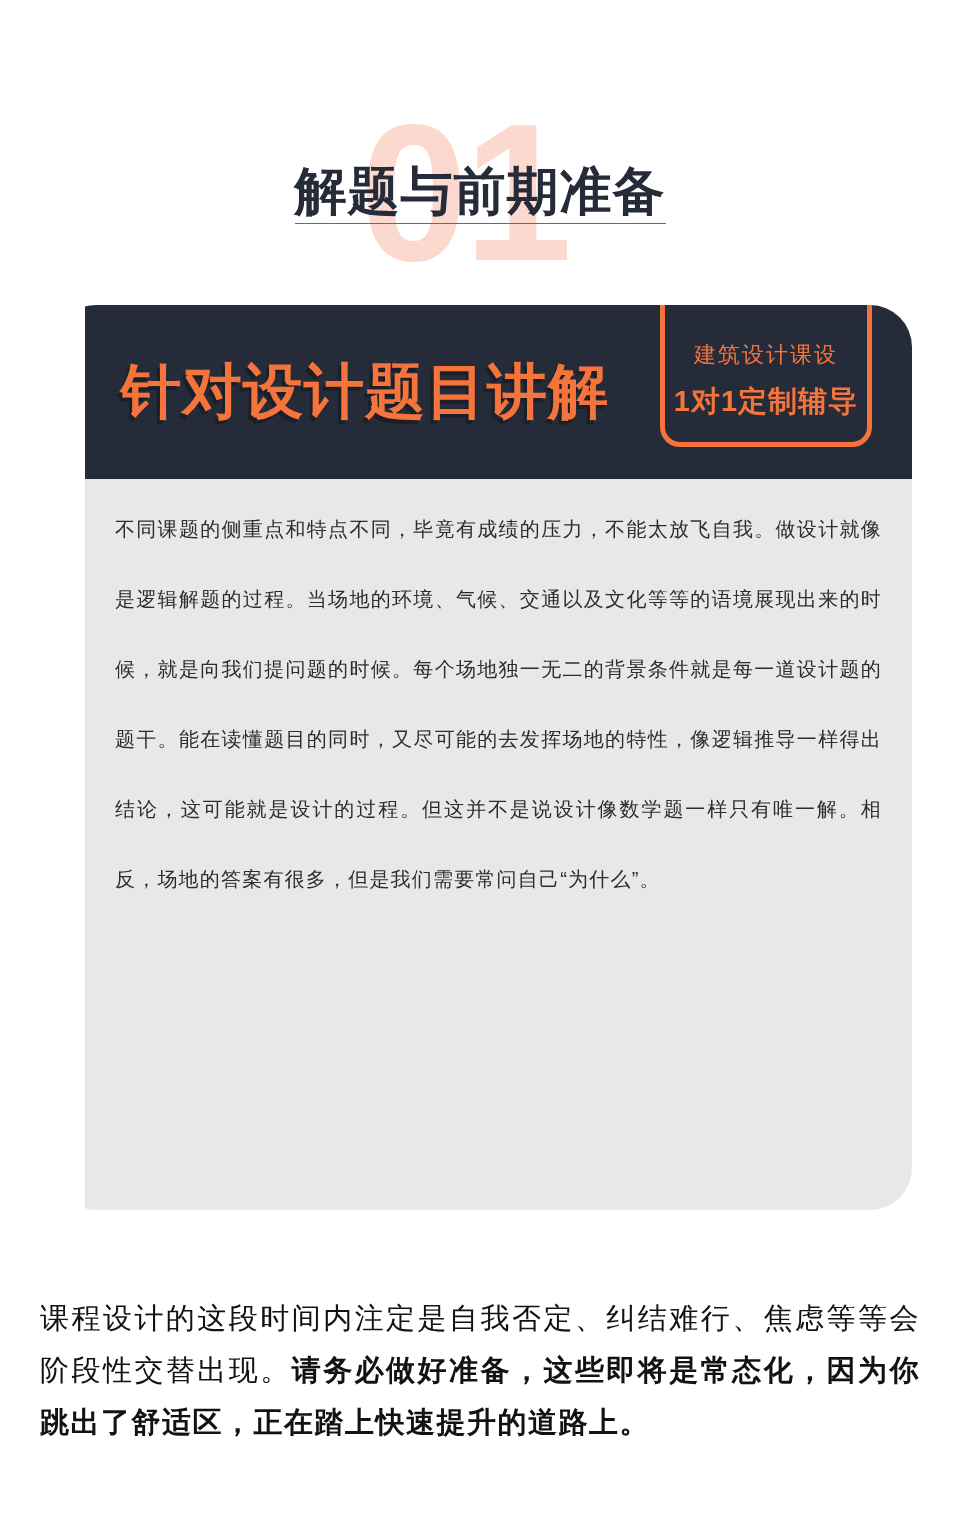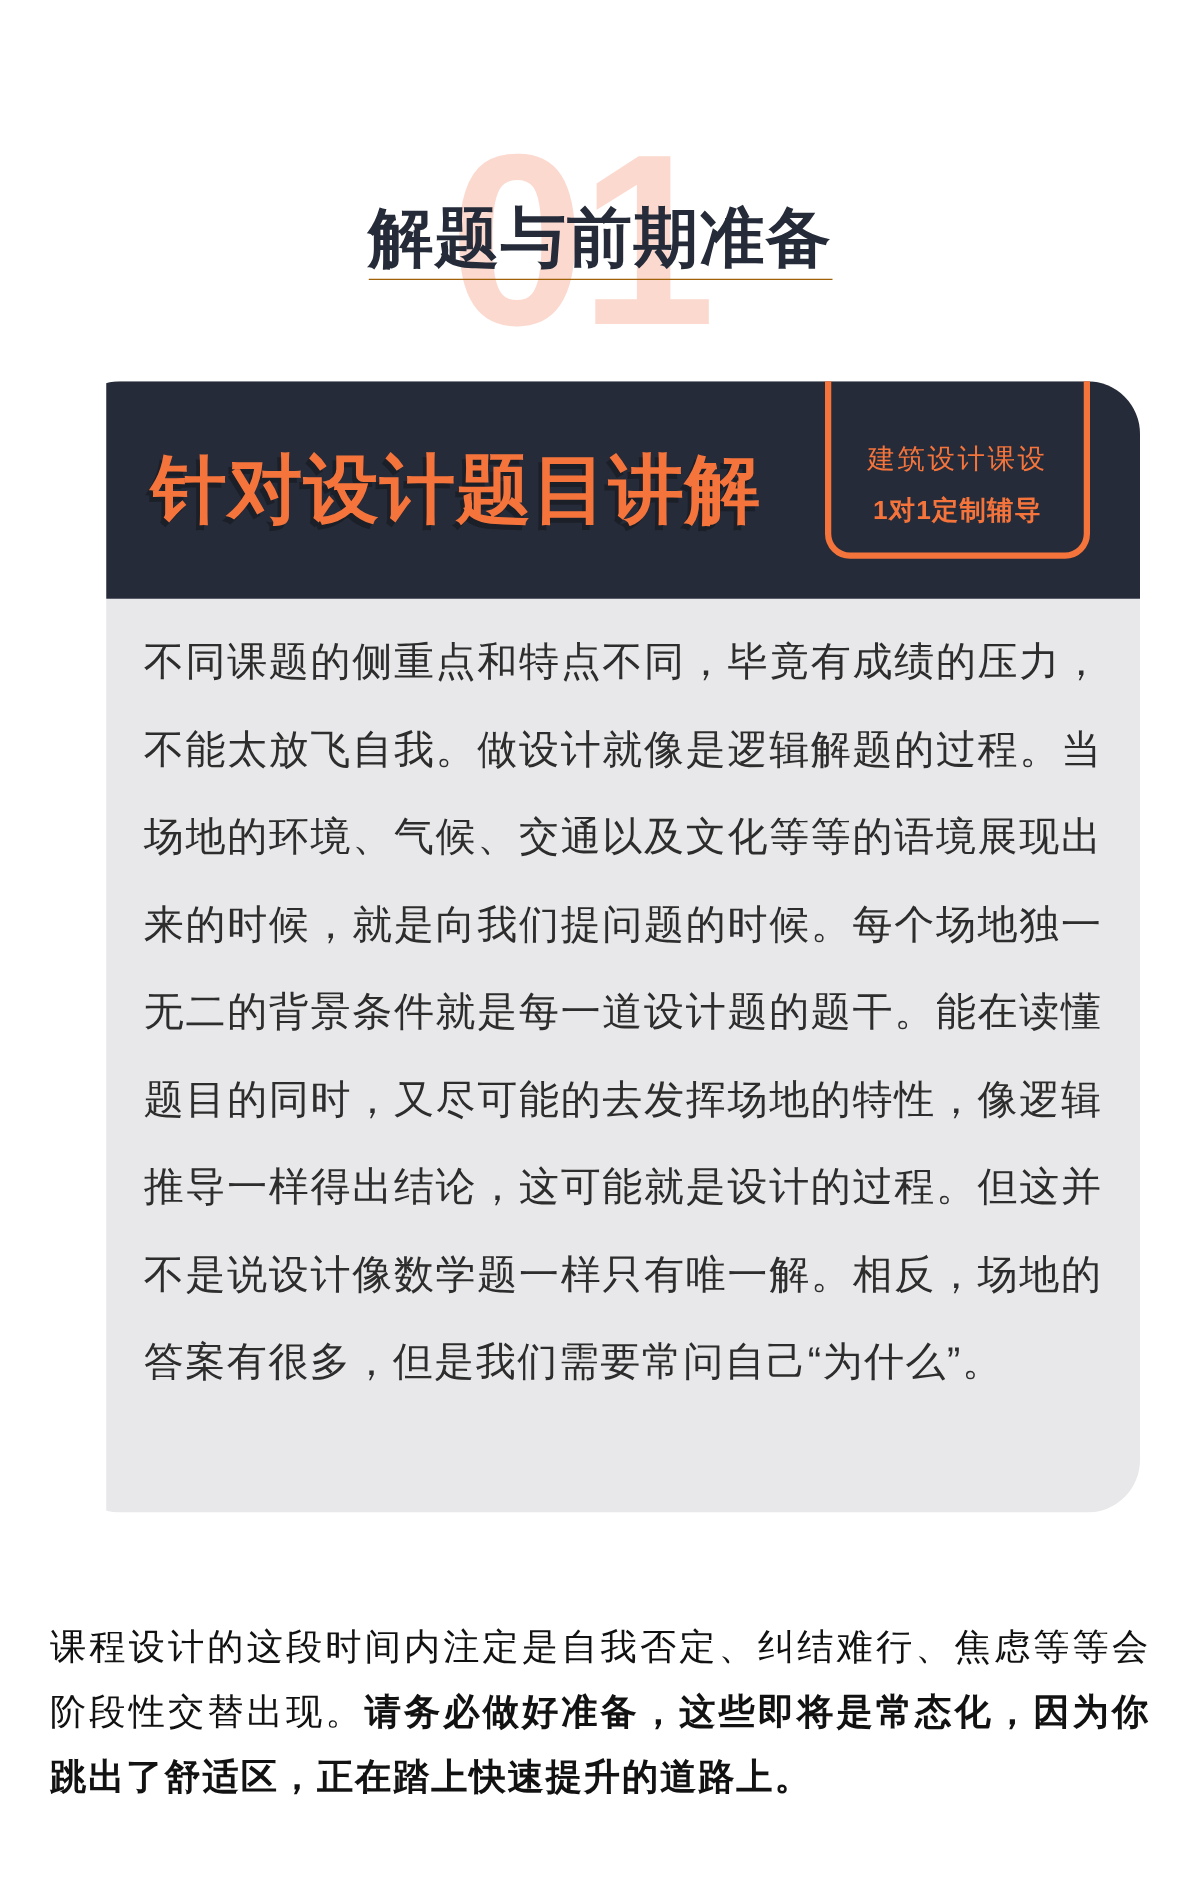--- a/index.html
+++ b/index.html
@@ -88,33 +88,33 @@
     padding-bottom: 20px;
   }
   .badge-line1 {
     font-size: 22px;
     color: #f5743c;
     letter-spacing: 2px;
     margin-bottom: 12px;
     white-space: nowrap;
   }
   .badge-line2 {
-    font-size: 21px;
+    font-size: 29px;
     font-weight: bold;
     color: #f5743c;
     letter-spacing: 1px;
     white-space: nowrap;
   }
   .card-body {
     height: 731px;
     background: #e8e8ea;
     padding: 15px 30px 0 30px;
   }
   .card-paragraph {
-    font-size: 32px;
+    font-size: 20px;
     line-height: 70px;
     letter-spacing: 1.2px;
     color: #2d2d2d;
     text-align: justify;
   }
 
   
   .footer {
     position: absolute;
     left: 40px;

